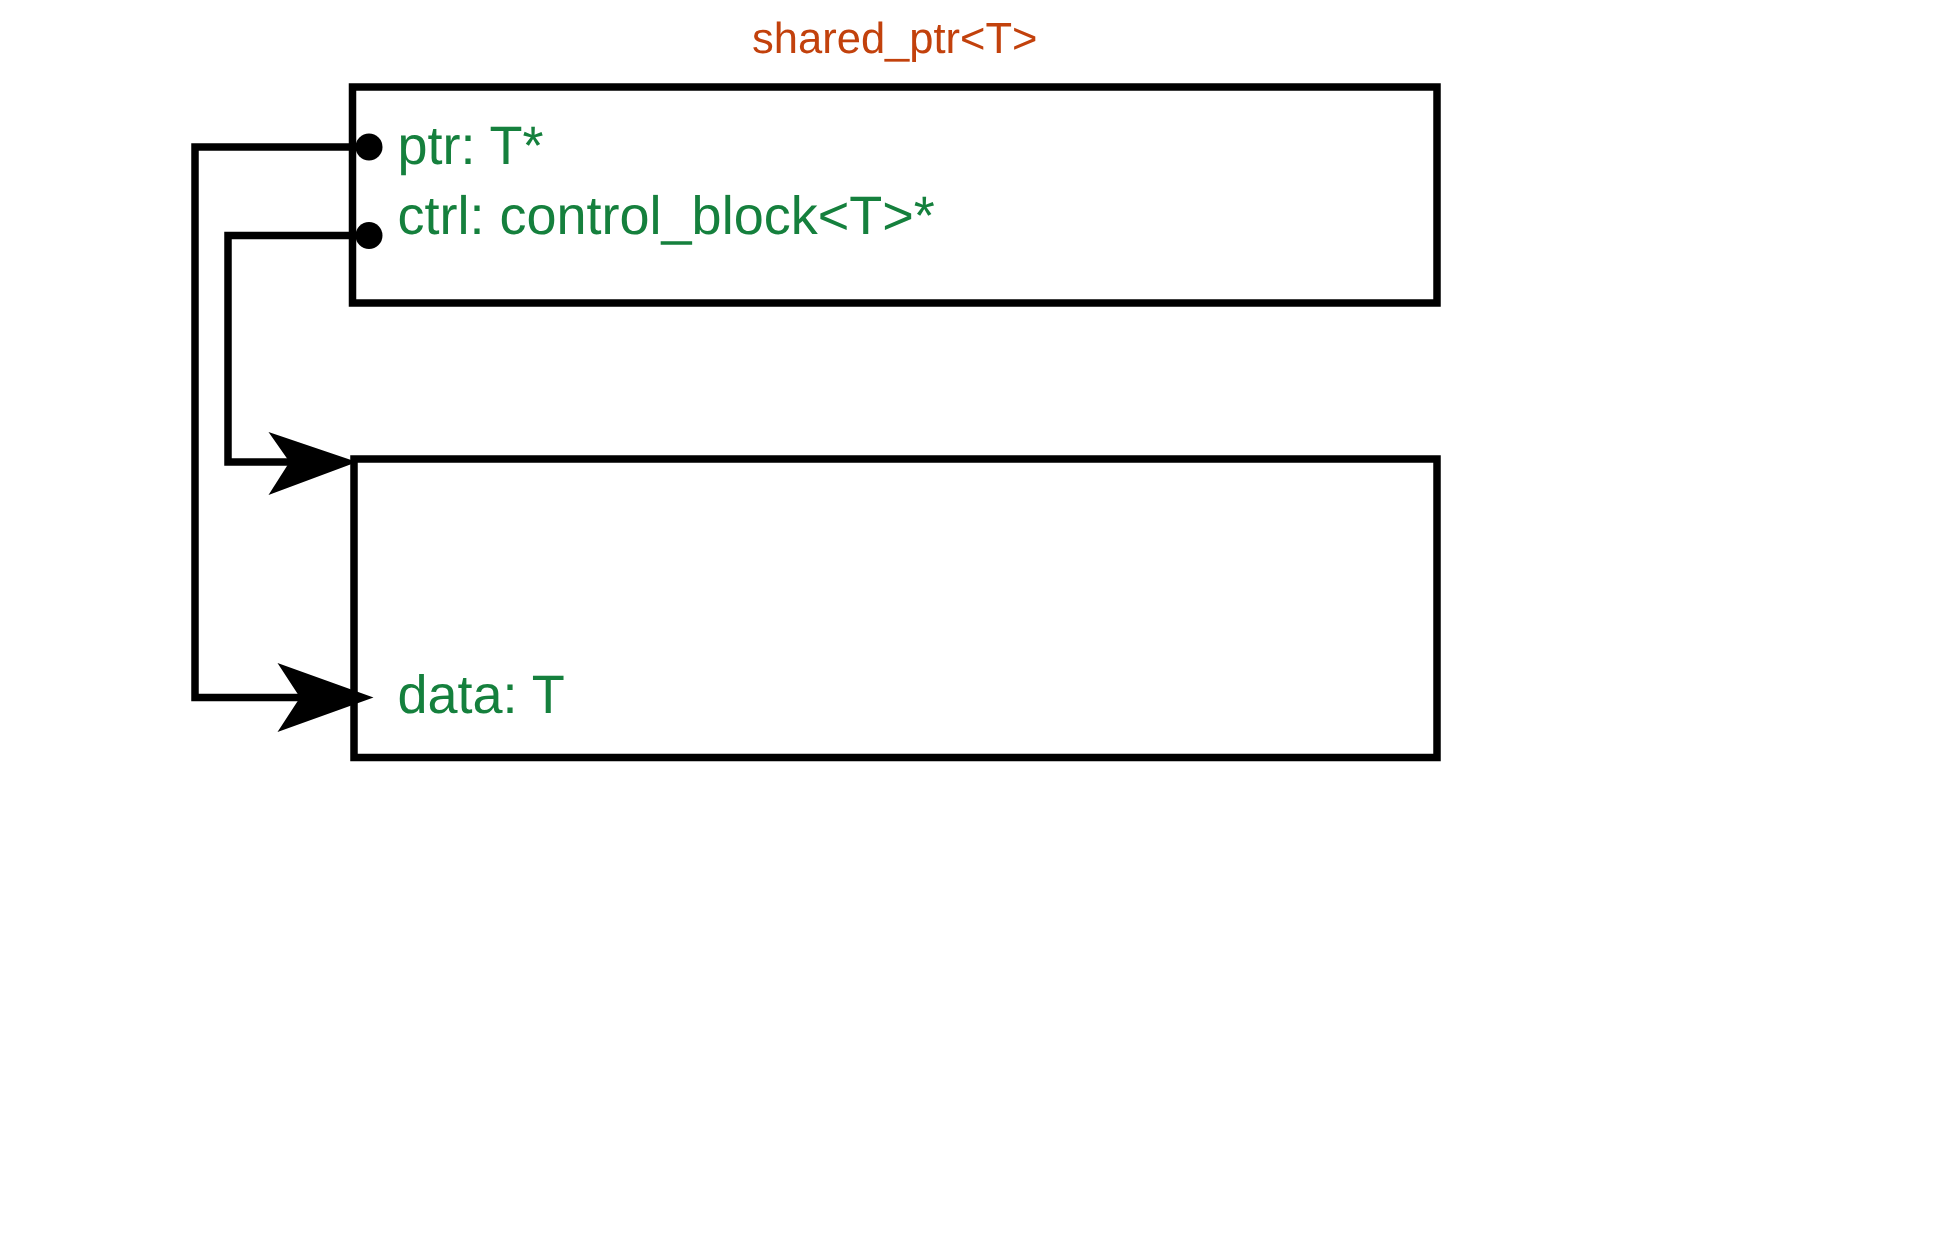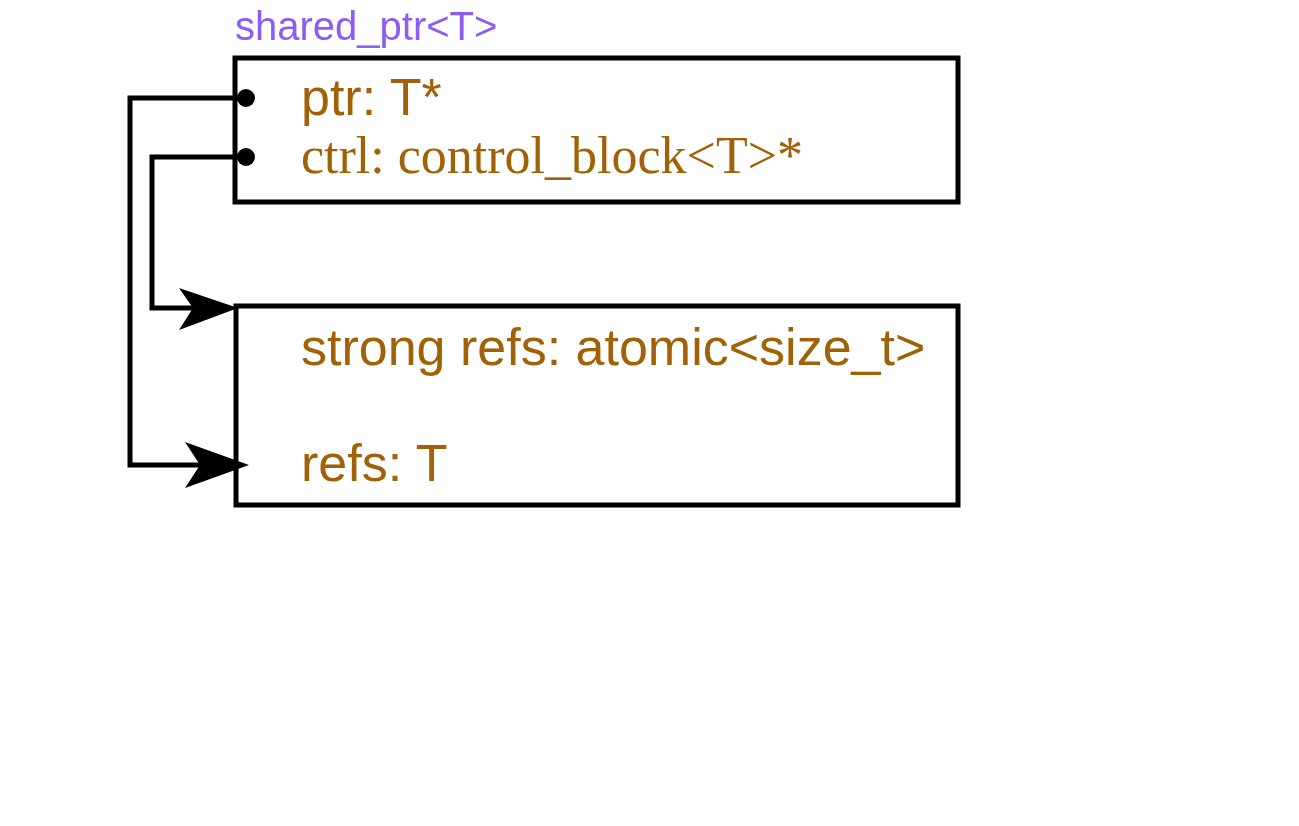--- a/index.html
+++ b/index.html
@@ -22,40 +22,39 @@
   #diagram-svg {
     position: absolute;
     left: 0;
     top: 0;
     width: 1299px;
     height: 826px;
     display: block;
   }
   .box-title {
     position: absolute;
-    font-size: 40px;
+    font-size: 29px;
     line-height: 44px;
-    color: #8b5cf6;
+    color: #c2410c;
     white-space: nowrap;
-    text-align: left;
+    text-align: center;
     letter-spacing: 0px;
   }
   .field-row {
     position: absolute;
-    font-size: 52px;
+    font-size: 36px;
     line-height: 46px;
-    color: #a16207;
+    color: #15803d;
     white-space: nowrap;
-    margin-left: 36px;
   }
   #sp-title { left: 235px; top: 4px; width: 723px; }
   #cb-title { left: 236px; top: 252px; width: 722px; }
 
   #sp-field-0 { left: 265px; top: 74px; }
-  #sp-field-1 { left: 265px; top: 133px; font-family: Liberation Serif, serif; }
+  #sp-field-1 { left: 265px; top: 121px; }
 
   #cb-field-0 { left: 265px; top: 324px; }
   #cb-field-1 { left: 265px; top: 382px; }
   #cb-field-2 { left: 265px; top: 440px; }
 </style>
 </head>
 <body>
 
 <div id="canvas">
 
@@ -78,16 +77,15 @@
     <circle cx="246" cy="157" r="9" fill="#000000"></circle>
 
   </svg>
 
   <div class="box-title" id="sp-title">shared_ptr&lt;T&gt;</div>
 
   <div class="field-row" id="sp-field-0">ptr: T*</div>
   <div class="field-row" id="sp-field-1">ctrl: control_block&lt;T&gt;*</div>
 
 
-  <div class="field-row" id="cb-field-0">strong refs: atomic&lt;size_t&gt;</div>
-  <div class="field-row" id="cb-field-2">refs: T</div>
+  <div class="field-row" id="cb-field-2">data: T</div>
 
 </div>
 
 </body></html>

